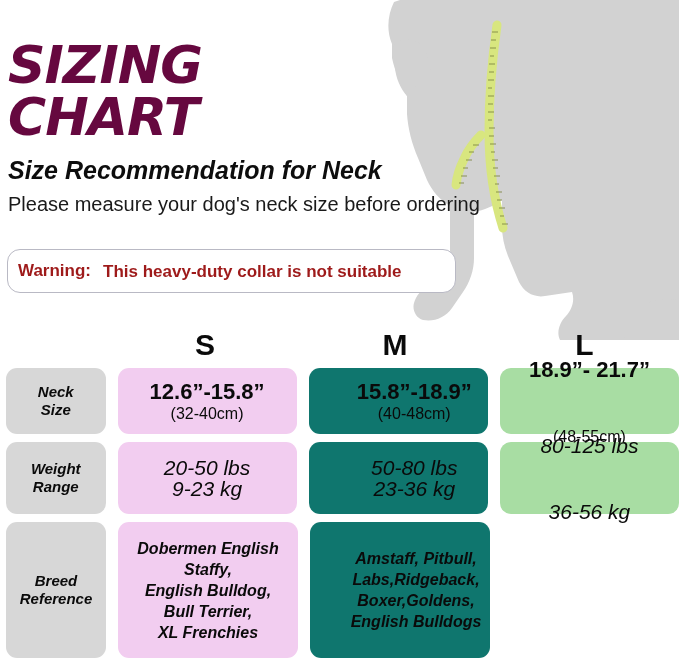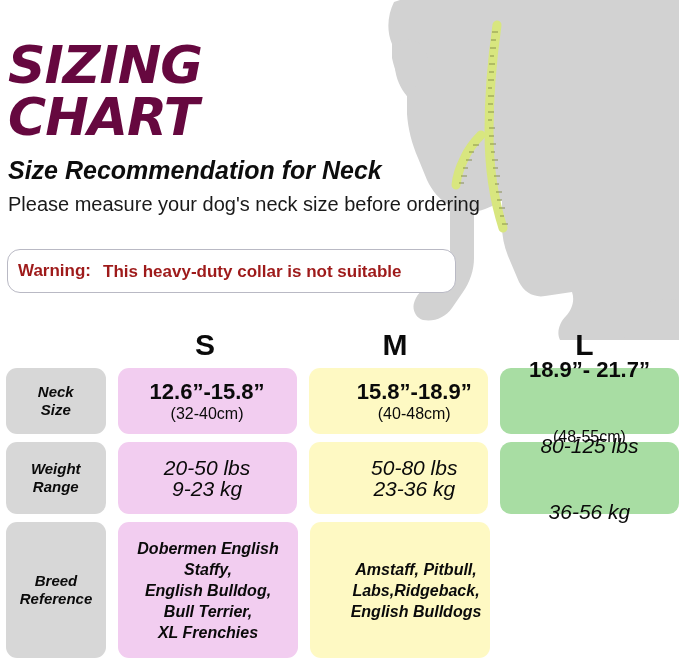--- a/index.html
+++ b/index.html
@@ -143,21 +143,21 @@
     width: 100px;
     margin-left: 6px;
     background: #d7d7d7;
     font-family: "Liberation Sans", sans-serif;
     font-weight: bold;
     font-style: italic;
     font-size: 15px;
     line-height: 18px;
   }
   .cell-s { width: 180px; margin-left: 12px; background: #f2cdf0; }
-  .cell-m { width: 180px; margin-left: 12px; background: #fef9c3; padding-left: 32px; }
+  .cell-m { width: 180px; margin-left: 12px; background: #0f766e; padding-left: 32px; }
   .cell-l { width: 180px; margin-left: 12px; background: #a8dda3; gap: 45px; }
 
   .row-neck .cell { height: 66px; }
   .row-weight .cell { height: 72px; }
   .row-breed .cell { height: 136px; }
 
   .neck-main {
     font-family: "Liberation Sans", sans-serif;
     font-weight: bold;
     font-size: 22px;
@@ -321,18 +321,19 @@
       <div class="cell cell-s" id="breed-cell-s">
           <div class="breed-line">Dobermen English</div>
           <div class="breed-line">Staffy,</div>
           <div class="breed-line">English Bulldog,</div>
           <div class="breed-line">Bull Terrier,</div>
           <div class="breed-line">XL Frenchies</div>
         </div>
       <div class="cell cell-m" id="breed-cell-m">
           <div class="breed-line">Amstaff, Pitbull,</div>
           <div class="breed-line">Labs,Ridgeback,</div>
+          <div class="breed-line">Boxer,Goldens,</div>
           <div class="breed-line">English Bulldogs</div>
         </div>
     </div>
 
   </div>
 </div>
 
 </body></html>

